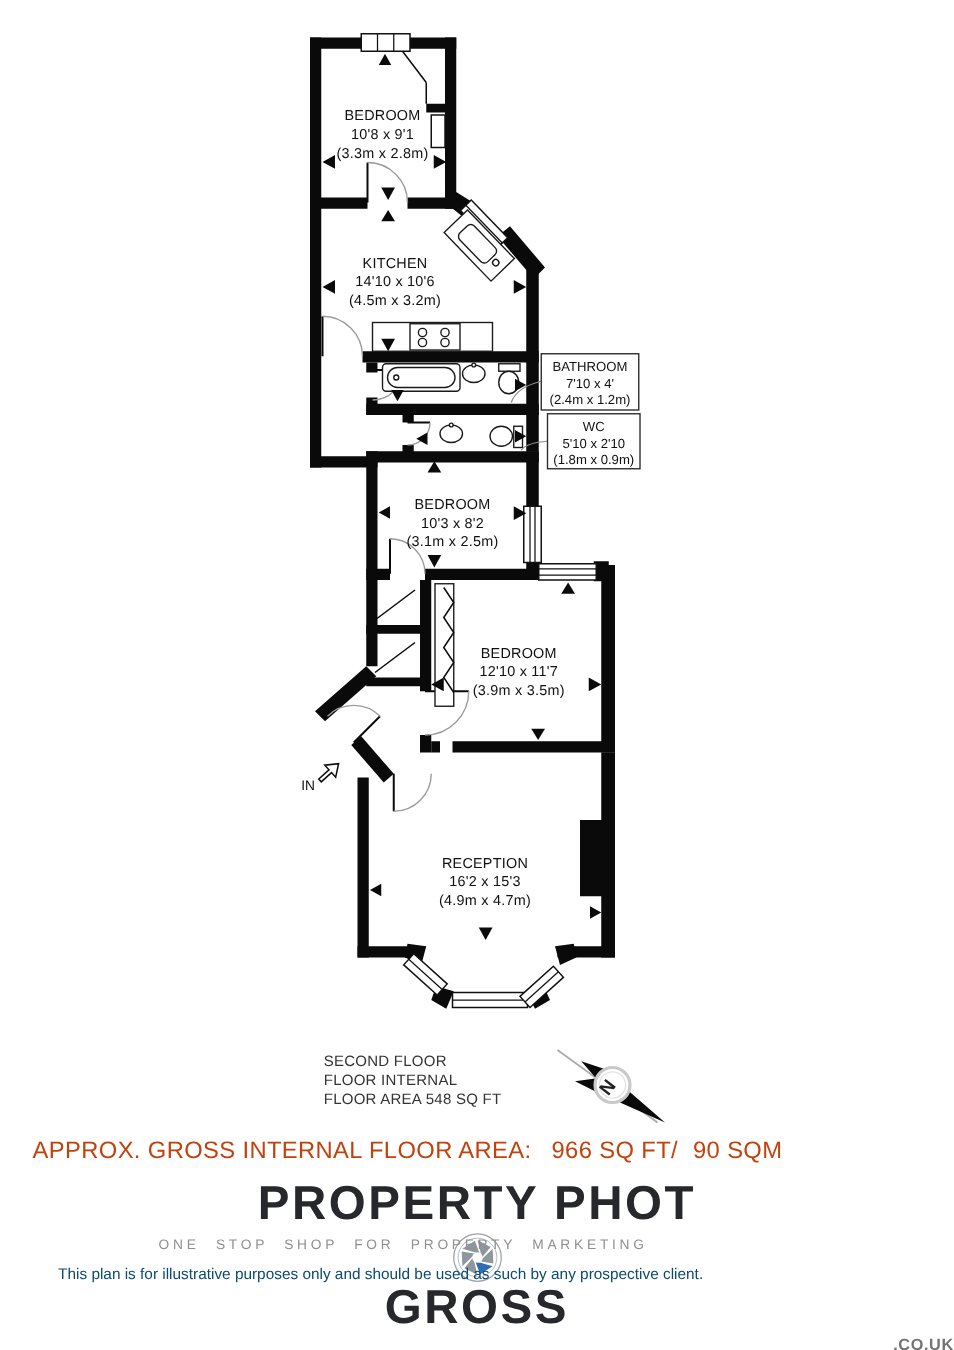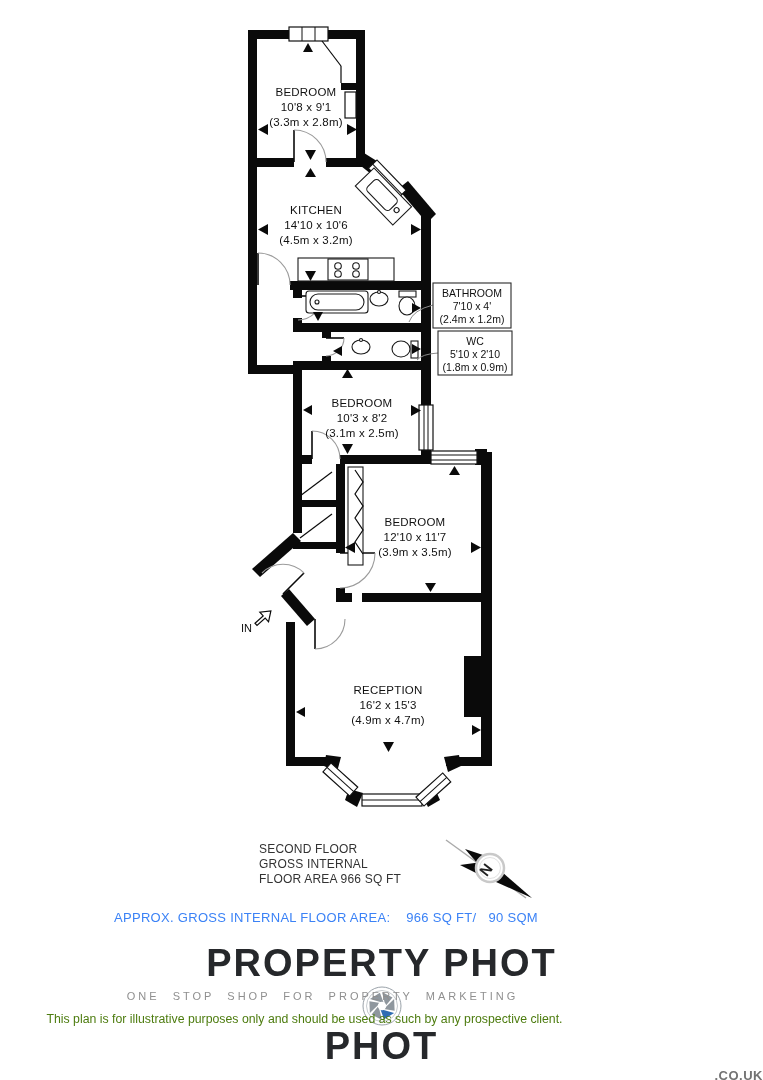--- a/index.html
+++ b/index.html
@@ -4,30 +4,30 @@
 <style>
   html,body{margin:0;padding:0;}
   body{width:763px;height:1080px;background:#ffffff;position:relative;overflow:hidden;
        font-family:"Liberation Sans",sans-serif;}
   .abs{position:absolute;}
   svg text{font-family:"Liberation Sans",sans-serif;}
   .room-name,.room-dims{font-size:11.5px;fill:#111;letter-spacing:.2px;}
   .callout-name,.callout-dims{font-size:10.5px;fill:#111;}
   .in-label{font-size:11px;fill:#111;}
   .floor-title{left:243px;top:842px;font-size:12px;line-height:15px;color:#333;letter-spacing:.2px;margin-left:16px;}
-  .approx{left:0;top:910px;width:652px;text-align:center;font-size:13px;color:#3b82f6;letter-spacing:.3px;}
+  .approx{left:0;top:910px;width:652px;text-align:center;font-size:19px;color:#c2410c;letter-spacing:.3px;}
   .approx .v1{margin-left:16px;}
   .approx .v2{margin-left:12px;}
   .logo{left:0;top:942px;width:763px;display:flex;align-items:center;justify-content:center;flex-direction:column;}
   .logo .word{font-size:38px;font-weight:bold;color:#26282b;letter-spacing:2px;white-space:pre;}
   .logo .aperture{margin:0 4px;position:relative;top:1px;}
   .logo .domain{font-size:13px;font-weight:bold;color:#737373;letter-spacing:.5px;align-self:flex-end;margin:0 0 6px 5px;}
   .tagline{left:0;top:990px;width:645px;text-align:center;font-size:11px;color:#8f8f8f;
            letter-spacing:3px;word-spacing:7px;font-weight:400;}
-  .disclaimer{left:0;top:1012px;width:609px;text-align:center;font-size:12.3px;line-height:15.3px;color:#4d7c0f;}
+  .disclaimer{left:0;top:1012px;width:609px;text-align:center;font-size:12.3px;line-height:15.3px;color:#0c4a6e;}
   .wall{fill:#0a0a0a;}
   .fx{fill:#fff;stroke:#1a1a1a;stroke-width:1.1;}
   .win{fill:#fff;stroke:#111;stroke-width:1.2;}
   .winline{stroke:#111;stroke-width:1;fill:none;}
   .arc{stroke:#9b9b9b;stroke-width:1.1;fill:none;}
   .leaf{stroke:#0a0a0a;stroke-width:1.6;fill:none;}
   .thin{stroke:#0a0a0a;stroke-width:1.2;fill:none;}
   .arrow{fill:#0a0a0a;}
   .leader{stroke:#8a8a8a;stroke-width:1;fill:none;}
   .box{fill:#fff;stroke:#2b2b2b;stroke-width:1.1;}
@@ -311,22 +311,22 @@
   <polygon points="27,17 48,24 40,32" fill="#0a0a0a"></polygon>
   <polygon points="22,33 44,30 38,41" fill="#0a0a0a"></polygon>
   <polygon points="58,50 94,66 64,40" fill="#0a0a0a"></polygon>
   <circle cx="52" cy="36" r="14" fill="#fff" stroke="#c9c9c9" stroke-width="2.5"></circle>
   <circle cx="52" cy="36" r="10.5" fill="none" stroke="#e2e2e2" stroke-width="1"></circle>
   <text x="0" y="0" transform="translate(52,41) rotate(-52)" text-anchor="middle" font-size="15" font-weight="bold" fill="#222">N</text>
 </svg>
 
 <div class="abs floor-title">
   <div>SECOND FLOOR</div>
-  <div>GROSS INTERNAL</div>
-  <div>FLOOR AREA 966 SQ FT</div>
+  <div>FLOOR INTERNAL</div>
+  <div>FLOOR AREA 548 SQ FT</div>
 </div>
 
 <div class="abs approx">
   <span>APPROX. GROSS INTERNAL FLOOR AREA:</span><span class="v1">966 SQ FT/</span><span class="v2">90 SQM</span>
 </div>
 
 <div class="abs logo">
   <span class="word">PROPERTY PHOT</span>
   <svg class="aperture" width="40" height="40" viewBox="0 0 40 40">
     <circle cx="20" cy="20" r="19" fill="#fff" stroke="#9aa2a9" stroke-width="1"></circle>
@@ -334,21 +334,21 @@
     <g>
       <path d="M20 6 L30.5 11.5 L23.5 20 Z" fill="#8f979e"></path>
       <path d="M20 6 L30.5 11.5 L23.5 20 Z" fill="#8f979e" transform="rotate(60 20 20)"></path>
       <path d="M20 6 L30.5 11.5 L23.5 20 Z" fill="#2f6cb3" transform="rotate(120 20 20)"></path>
       <path d="M20 6 L30.5 11.5 L23.5 20 Z" fill="#8f979e" transform="rotate(180 20 20)"></path>
       <path d="M20 6 L30.5 11.5 L23.5 20 Z" fill="#8f979e" transform="rotate(240 20 20)"></path>
       <path d="M20 6 L30.5 11.5 L23.5 20 Z" fill="#8f979e" transform="rotate(300 20 20)"></path>
     </g>
     <circle cx="20" cy="20" r="4.2" fill="#fff"></circle>
   </svg>
-  <span class="word">PHOT</span>
+  <span class="word">GROSS</span>
   <span class="domain">.CO.UK</span>
 </div>
 
 <div class="abs tagline">ONE STOP SHOP FOR PROPERTY MARKETING</div>
 
 <div class="abs disclaimer">
   <div>This plan is for illustrative purposes only and should be used as such by any prospective client.</div>
 </div>
 
 </body></html>

